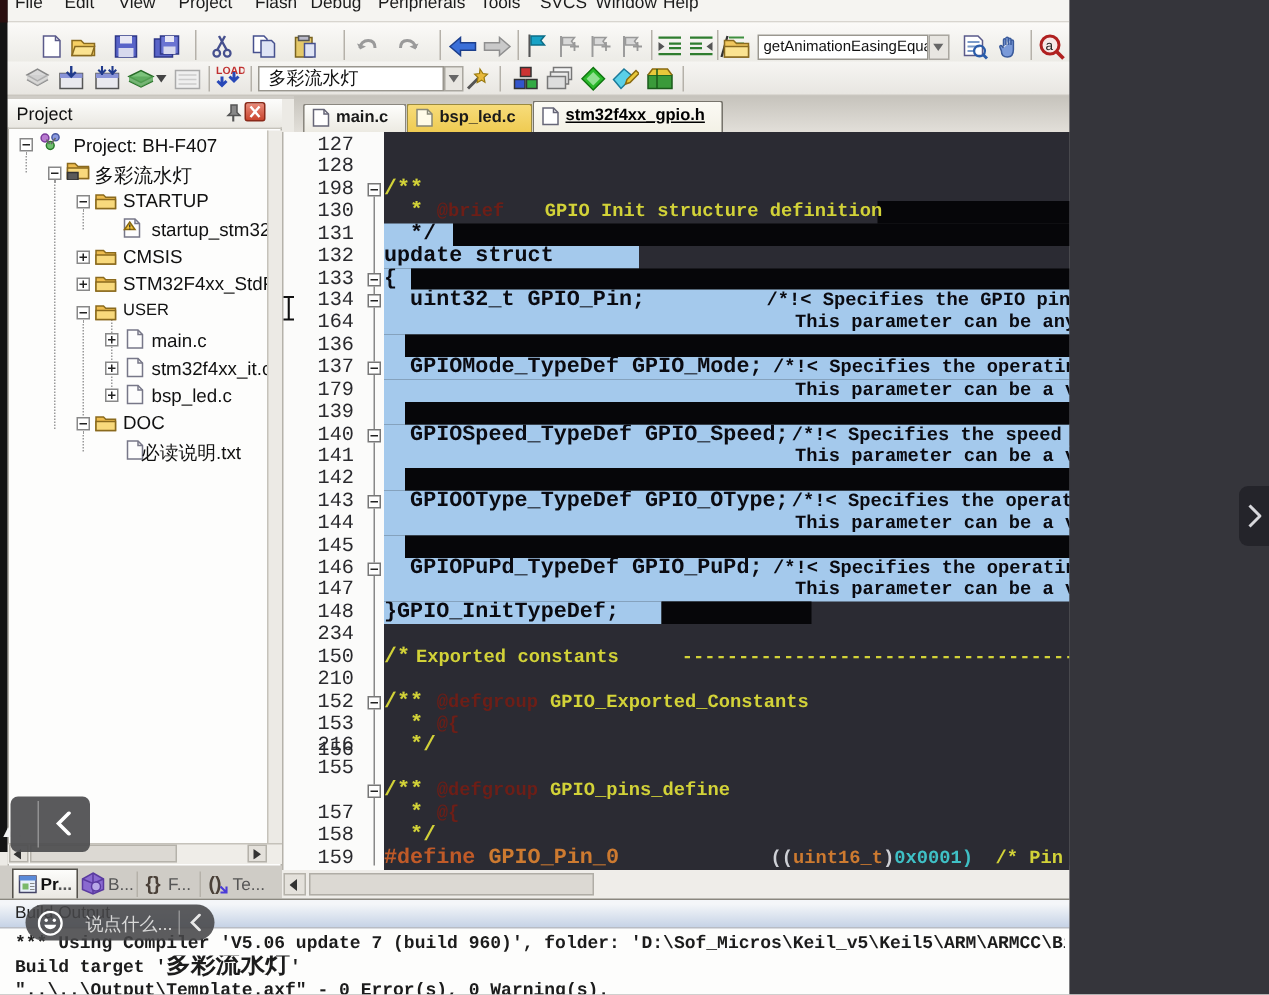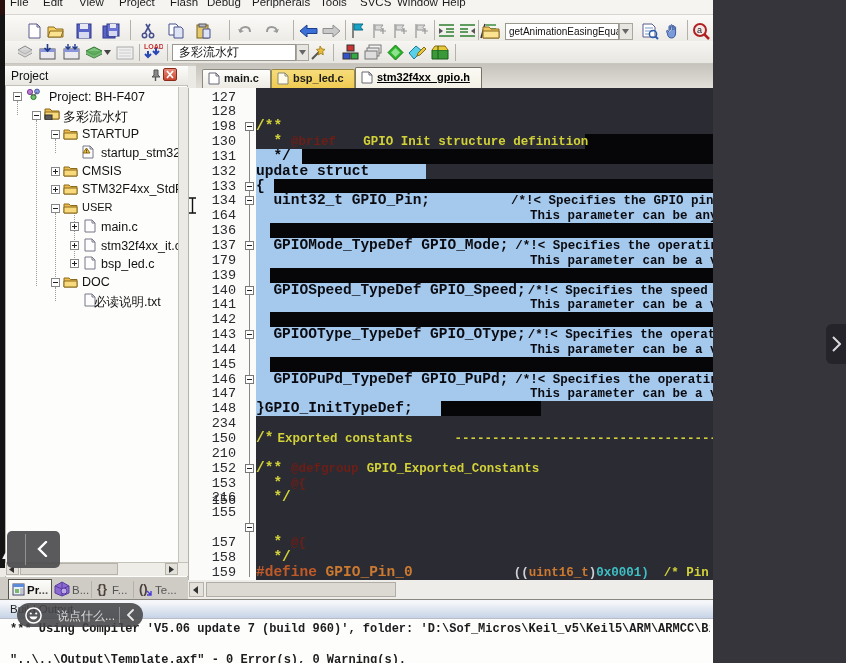--- a/index.html
+++ b/index.html
@@ -468,34 +468,36 @@
 <div class="row" style="top:297.0px"><span class="blk cm" style="margin-left:274px">This parameter can be a val</span></div>
 <div class="row" style="top:327.0px"><span class="blk">  GPIOOType_TypeDef GPIO_OType;</span><span class="blk cm" style="margin-left:2px">/*!&lt; Specifies the operating ou</span></div>
 <div class="row" style="top:342.0px"><span class="blk cm" style="margin-left:274px">This parameter can be a val</span></div>
 <div class="row" style="top:372.0px"><span class="blk">  GPIOPuPd_TypeDef GPIO_PuPd;</span><span class="blk cm" style="margin-left:7px">/*!&lt; Specifies the operating Pu</span></div>
 <div class="row" style="top:386.0px"><span class="blk cm" style="margin-left:274px">This parameter can be a val</span></div>
 <div class="row" style="top:401.0px"><span class="blk">}GPIO_InitTypeDef;</span></div>
 <div class="row" style="top:431.0px"><span class="y">/*</span><span class="y cm" style="margin-left:4px">Exported constants</span><span class="y cm" style="margin-left:42px">--------------------------------------------</span></div>
 <div class="row" style="top:461.0px"><span class="y">/**</span><span class="dr cm" style="margin-left:9px">@defgroup</span><span class="y cm" style="margin-left:8px">GPIO_Exported_Constants</span></div>
 <div class="row" style="top:476.0px"><span class="y">  *</span><span class="dr cm" style="margin-left:9px">@{</span></div>
 <div class="row" style="top:490.0px"><span class="y">  */</span></div>
+<div class="row" style="top:520.0px"><span class="y">/**</span><span class="dr cm" style="margin-left:9px">@defgroup</span><span class="y cm" style="margin-left:8px">GPIO_pins_define</span></div>
 <div class="row" style="top:535.0px"><span class="y">  *</span><span class="dr cm" style="margin-left:9px">@{</span></div>
 <div class="row" style="top:550.0px"><span class="y">  */</span></div>
 <div class="row" style="top:565.0px"><span class="orgd">#define</span><span class="org"> GPIO_Pin_0</span><span class="cm" style="margin-left:101px"><span class="wh">((</span><span class="org">uint16_t</span><span class="wh">)</span><span class="cy">0x0001)</span><span class="y">  /* Pin</span></span></div>
 <div class="a" style="left:188px;top:580px;width:525px;height:19px;background:#efede9"></div>
 <div class="a" style="left:189px;top:582px;width:15px;height:15px;background:#e4e1db;border:1px solid #b5b2aa"></div>
 <svg class="a" style="left:193px;top:586px" width="6" height="8" viewBox="0 0 6 8">
       <path d="M5 0 0 4l5 4z" fill="#333"></path>
     </svg>
 <div class="a" style="left:206px;top:582px;width:190px;height:15px;background:#dcd9d3;border:1px solid #b0ada6"></div>
 <div class="a" style="left:0;top:599px;width:713px;height:64px;background:#fdfdfc;border-top:1px solid #8a877f"></div>
 <div class="a" style="left:0;top:600px;width:713px;height:19px;background:linear-gradient(#f4f6f9 15%,#c6d3e6);border-bottom:1px solid #b8bcc4"></div>
 <div class="a" style="left:10px;top:603px;font-size:11.5px;color:#222">Build Output</div>
 <style>.bo{position:absolute;font-family:"Liberation Mono",monospace;font-weight:bold;font-size:12px;color:#1c1c1c;white-space:pre;overflow:hidden;width:700px}</style>
 <div class="bo" style="left:10px;top:622px">*** Using Compiler 'V5.06 update 7 (build 960)', folder: 'D:\Sof_Micros\Keil_v5\Keil5\ARM\ARMCC\Bin'</div>
+<div class="bo" style="left:10px;top:637px">Build target '<span style="font-size:16.5px;line-height:13px">多彩流水灯</span>'</div>
 <div class="bo" style="left:10px;top:653px">"..\..\Output\Template.axf" - 0 Error(s), 0 Warning(s).</div>
 <div class="a" style="left:713px;top:0;width:133px;height:663px;background:#35353b"></div>
 <div class="a" style="left:826px;top:324px;width:20px;height:40px;background:#24242a;border-radius:6px 0 0 6px"></div>
 <svg class="a" style="left:831px;top:336px" width="10" height="16" viewBox="0 0 10 16">
       <path d="M2 1l7 7-7 7" stroke="#d8d8dc" stroke-width="2" fill="none"></path>
     </svg>
 <div class="a" style="left:0;top:0;width:5px;height:568px;background:#141414"></div>
 <div class="a" style="left:0;top:0;width:5px;height:15px;background:#2a0f0f"></div>
 <div class="a" style="left:0px;top:549px;width:14px;height:11px;color:#f2f2f2;font-size:11px;font-weight:bold;letter-spacing:1px;overflow:hidden">▲..</div>
 <div class="a" style="left:7px;top:531px;width:53px;height:37px;background:rgba(77,77,80,0.93);border-radius:5px"></div>

